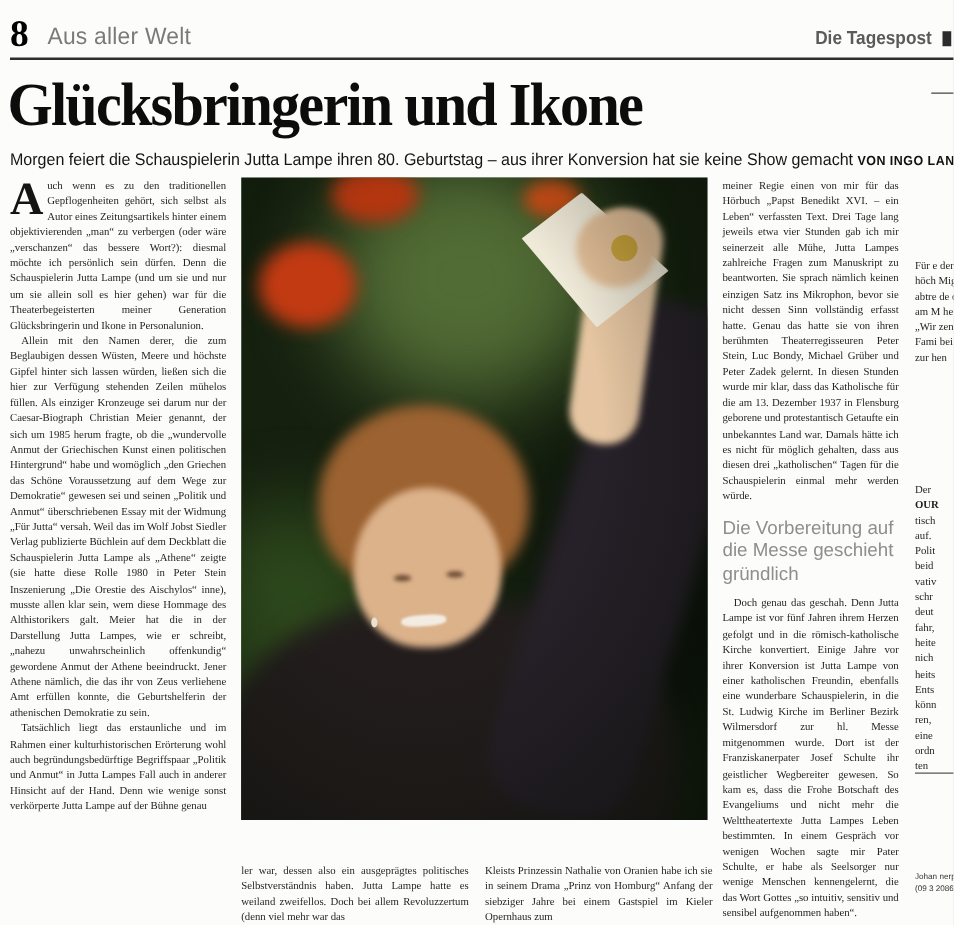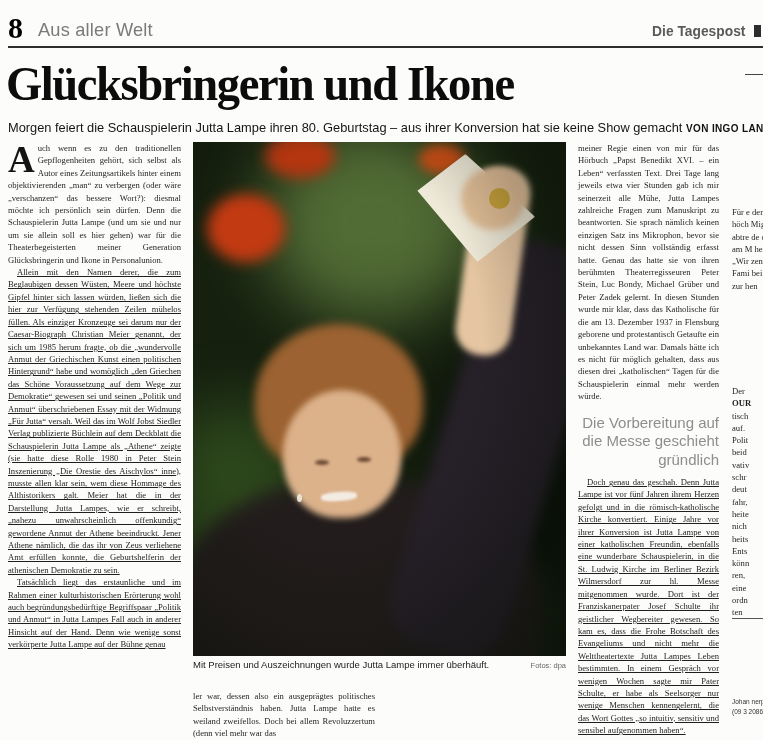--- a/index.html
+++ b/index.html
@@ -18,27 +18,27 @@
   .tr-rule{position:absolute;left:745px;top:74px;width:18px;height:1px;background:#444;}
   
   .headline{position:absolute;left:6px;top:56px;width:740px;
     font:700 49px/56px "Liberation Serif",serif;color:#0c0c0c;letter-spacing:-1.5px;
     transform:scaleX(.95);transform-origin:0 0;white-space:nowrap;}
   .deck{position:absolute;left:8px;top:120px;width:755px;font:400 13.5px/16px "Liberation Sans",sans-serif;color:#151515;transform:scaleX(.95);transform-origin:0 0;white-space:nowrap;}
   .byline{font:700 10.5px/16px "Liberation Sans",sans-serif;color:#111;letter-spacing:.4px;}
   
   .col{position:absolute;top:142px;font-size:8.6px;line-height:12.4px;text-align:justify;hyphens:auto;-webkit-hyphens:auto;}
   .col p{margin:0;}
-  .col p.ind{text-indent:9px;text-decoration:underline;}
+  .col p.ind{text-indent:9px;}
   .col1{left:8px;width:173px;height:598px;}
   .col2{left:193px;top:690px;width:182px;height:50px;}
   .col3{left:388px;top:690px;width:182px;height:50px;}
   .col4{left:578px;width:141px;height:598px;}
   .dropcap{float:left;font:700 37px/31px "Liberation Serif",serif;color:#141414;padding:2px 3px 0 0;}
-  .subhead{font:400 15px/18.5px "Liberation Sans",sans-serif;color:#8e8e8e;text-align:right;margin:11px 0 7px;hyphens:none;}
+  .subhead{font:400 15px/18.5px "Liberation Sans",sans-serif;color:#8e8e8e;text-align:left;margin:11px 0 7px;hyphens:none;}
   
   .photo{position:absolute;left:193px;top:142px;width:373px;height:514px;background:#15200f;overflow:hidden;}
   .photo *{position:absolute;}
   .ph-glow1{left:70px;top:-20px;width:220px;height:200px;background:#5d7a3c;border-radius:50%;filter:blur(34px);opacity:.85;}
   .ph-glow2{left:-40px;top:260px;width:160px;height:220px;background:#33511f;border-radius:50%;filter:blur(30px);opacity:.8;}
   .ph-glow3{left:240px;top:180px;width:200px;height:260px;background:#0c130a;border-radius:50%;filter:blur(28px);}
   .ph-flower1{left:14px;top:52px;width:78px;height:68px;background:#c23a12;border-radius:50%;filter:blur(7px);}
   .ph-flower2{left:72px;top:-8px;width:70px;height:44px;background:#b33610;border-radius:50%;filter:blur(7px);}
   .ph-flower3{left:226px;top:2px;width:46px;height:30px;background:#c74d16;border-radius:50%;filter:blur(6px);}
   .ph-jacket{left:-20px;top:338px;width:370px;height:280px;background:#221d1c;border-radius:45%;filter:blur(9px);}
@@ -105,27 +105,26 @@
     <div class="ph-ring"></div>
     <div class="ph-hair"></div>
     <div class="ph-face"></div>
     <div class="ph-eye-l"></div>
     <div class="ph-eye-r"></div>
     <div class="ph-smile"></div>
     <div class="ph-earring"></div>
     <div class="ph-vignette"></div>
   </div>
 
-  <div class="caption-row">
-    <span class="caption">Mit Preisen und Auszeichnungen wurde Jutta Lampe immer überhäuft.</span>
-    <span class="credit">Fotos: dpa</span>
-  </div>
 
   <div class="col col2">
     <p>ler war, dessen also ein ausgeprägtes politisches Selbstverständnis haben. Jutta Lampe hatte es weiland zweifellos. Doch bei allem Revoluzzertum (denn viel mehr war das</p>
+  </div>
+  <div class="col col3">
+    <p>Kleists Prinzessin Nathalie von Oranien habe ich sie in seinem Drama „Prinz von Homburg“ Anfang der siebziger Jahre bei einem Gastspiel im Kieler Opernhaus zum</p>
   </div>
 
   <div class="col col4">
     <p>meiner Regie einen von mir für das Hörbuch „Papst Benedikt XVI. – ein Leben“ verfassten Text. Drei Tage lang jeweils etwa vier Stunden gab ich mir seinerzeit alle Mühe, Jutta Lampes zahlreiche Fragen zum Manuskript zu beantworten. Sie sprach nämlich keinen einzigen Satz ins Mikrophon, bevor sie nicht dessen Sinn vollständig erfasst hatte. Genau das hatte sie von ihren berühmten Theaterregisseuren Peter Stein, Luc Bondy, Michael Grüber und Peter Zadek gelernt. In diesen Stunden wurde mir klar, dass das Katholische für die am 13. Dezember 1937 in Flensburg geborene und protestantisch Getaufte ein unbekanntes Land war. Damals hätte ich es nicht für möglich gehalten, dass aus diesen drei „katholischen“ Tagen für die Schauspielerin einmal mehr werden würde.</p>
     <div class="subhead">Die Vorbereitung auf die Messe geschieht gründlich</div>
     <p class="ind">Doch genau das geschah. Denn Jutta Lampe ist vor fünf Jahren ihrem Herzen gefolgt und in die römisch-katholische Kirche konvertiert. Einige Jahre vor ihrer Konversion ist Jutta Lampe von einer katholischen Freundin, ebenfalls eine wunderbare Schauspielerin, in die St. Ludwig Kirche im Berliner Bezirk Wilmersdorf zur hl. Messe mitgenommen wurde. Dort ist der Franziskanerpater Josef Schulte ihr geistlicher Wegbereiter gewesen. So kam es, dass die Frohe Botschaft des Evangeliums und nicht mehr die Welttheatertexte Jutta Lampes Leben bestimmten. In einem Gespräch vor wenigen Wochen sagte mir Pater Schulte, er habe als Seelsorger nur wenige Menschen kennengelernt, die das Wort Gottes „so intuitiv, sensitiv und sensibel aufgenommen haben“.</p>
     <p class="ind">In die heilige Kirche konvertiert ist Jutta Lampe am 4. Oktober 2012, mithin am Tag des Hl. Franziskus. Seitdem ging sie nicht nur am Sonntag, sondern auch wochentags zur hl. Messe. Sie hat sich auf diese Kirchgänge ebenso vorbereitet wie auf eine Abendvorstellung am Theater. Das heißt, sie nahm bereits am Nachmittag gegen drei</p>
   </div>
 
   <div class="col5 c5-b1 frag">Für e

